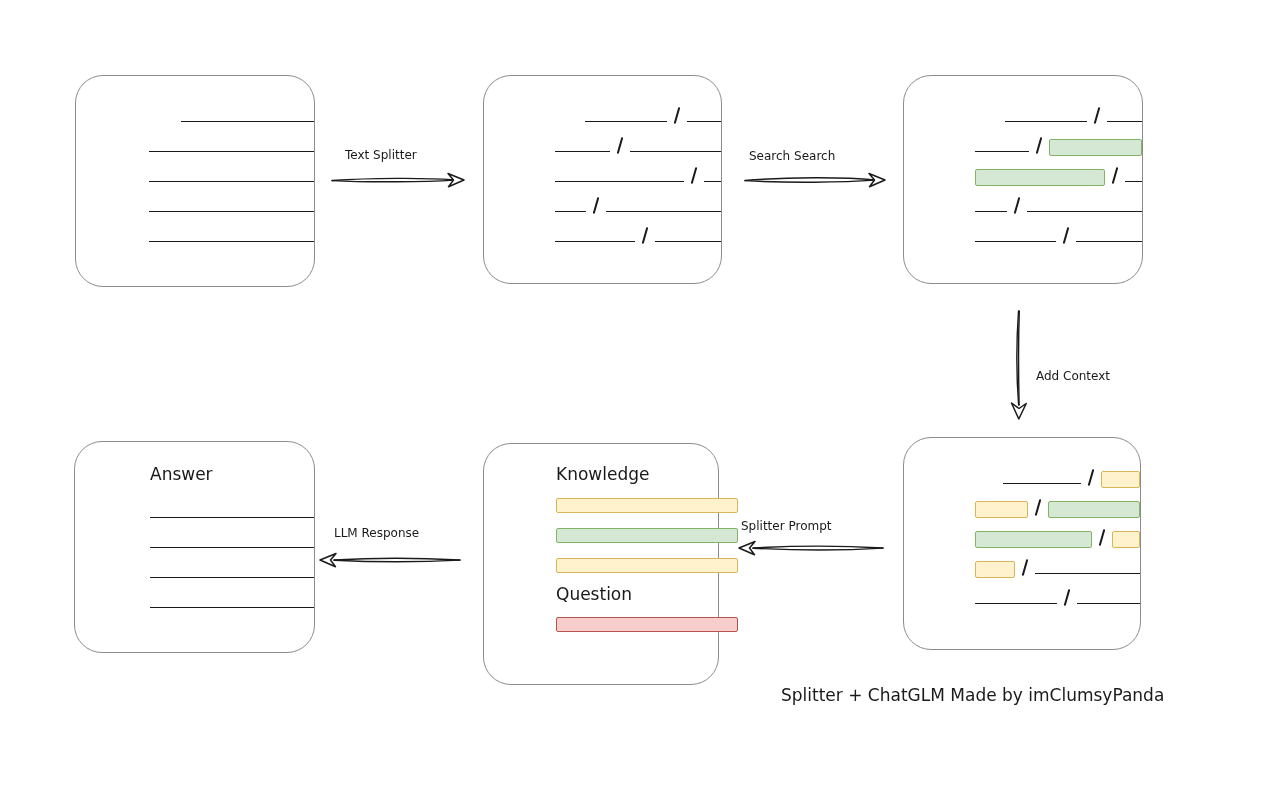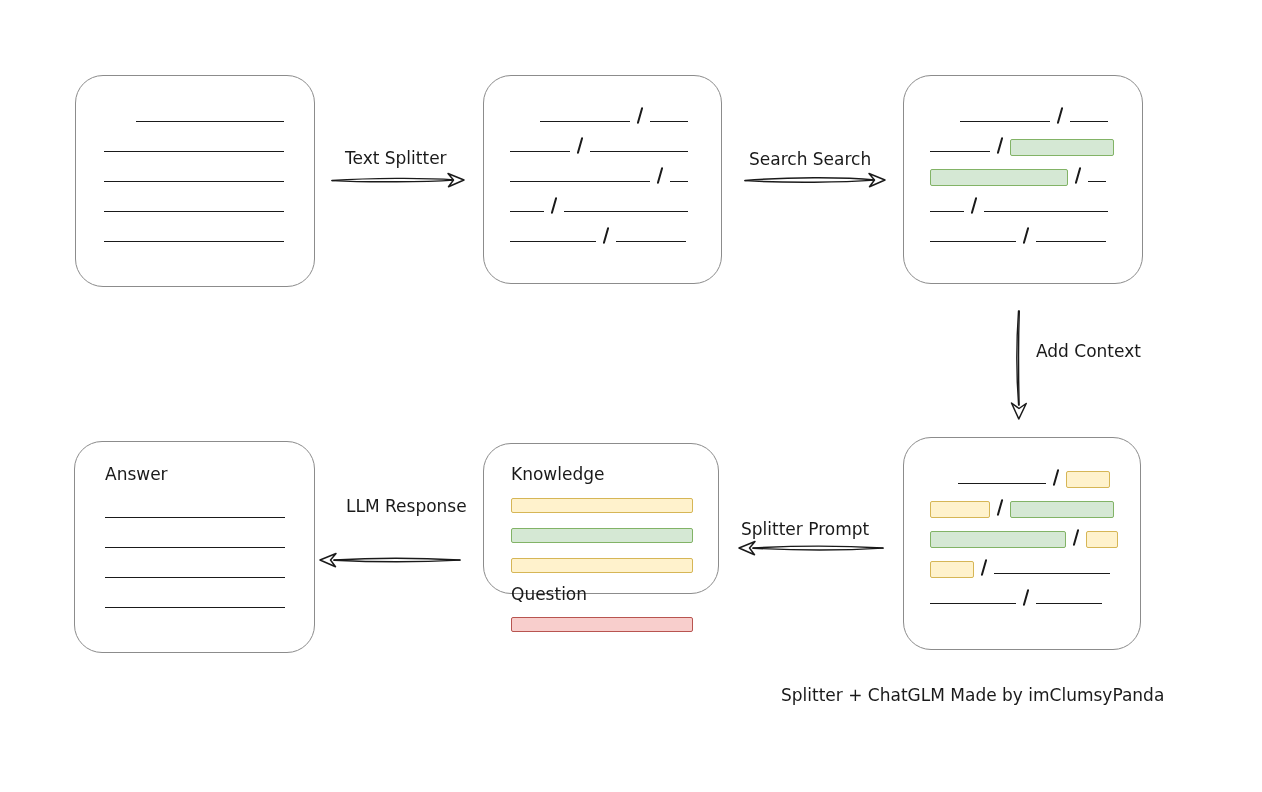--- a/index.html
+++ b/index.html
@@ -5,26 +5,27 @@
   * { margin:0; padding:0; box-sizing:border-box; }
   html,body { background:#ffffff; }
   body { font-family:"DejaVu Sans","Liberation Sans",sans-serif; color:var(--ink,#1a1a1a); }
 
   .canvas { position:relative; width:1262px; height:792px; background:#ffffff; overflow:hidden; }
 
   .node {
     position:absolute; background:#fff;
     border:1.4px solid var(--box-border,#8c8c8c);
     border-radius:28px;
+    padding-left:45px;
   }
   #box-document { left:75px;  top:75px;  width:240px; height:212px; }
   #box-split    { left:483px; top:75px;  width:239px; height:209px; }
   #box-vector   { left:903px; top:75px;  width:240px; height:209px; }
   #box-context  { left:903px; top:437px; width:238px; height:213px; }
-  #box-prompt   { left:483px; top:443px; width:236px; height:151px; }
+  #box-prompt   { left:483px; top:443px; width:236px; height:242px; }
   #box-answer   { left:74px;  top:441px; width:241px; height:212px; }
 
   .rows { padding:19px 0 0 26px; display:flex; flex-direction:column; }
   #box-document .rows { padding-left:28px; }
   .row { display:flex; align-items:flex-end; height:30px; }
 
   .seg-line { border-bottom:1.7px solid var(--ink,#1a1a1a); height:0; margin-bottom:3px; }
   .seg-box  { height:17px; border:1.6px solid; border-radius:2px; margin-bottom:-1px; }
   .seg-box.green  { background:var(--green-fill,#d5e8d4);  border-color:var(--green-border,#82b366); }
   .seg-box.yellow { background:var(--yellow-fill,#fff2cc); border-color:var(--yellow-border,#d6b656); }
@@ -40,26 +41,26 @@
   #box-prompt .q-label { margin-top:11px; }
   .bar { width:182px; height:15px; border:1.6px solid; border-radius:2px; }
   .bar.green  { background:var(--green-fill,#d5e8d4);  border-color:var(--green-border,#82b366); }
   .bar.yellow { background:var(--yellow-fill,#fff2cc); border-color:var(--yellow-border,#d6b656); }
   .bar.red    { background:var(--red-fill,#f8cecc);    border-color:var(--red-border,#b85450); }
 
   .arrow { position:absolute; overflow:visible; }
   .arrow .shaft { fill:none; stroke:var(--ink,#1a1a1a); stroke-width:1.4; stroke-linecap:round; }
   .arrow .head  { fill:#ffffff; stroke:var(--ink,#1a1a1a); stroke-width:1.5; stroke-linejoin:round; }
 
-  .arrow-label { position:absolute; font-size:17px; white-space:nowrap; color:var(--ink,#1a1a1a); }
+  .arrow-label { position:absolute; font-size:12px; white-space:nowrap; color:var(--ink,#1a1a1a); }
   #lbl-text-splitter   { left:345px;  top:148px; }
   #lbl-vector-search   { left:749px;  top:149px; }
-  #lbl-add-context     { left:1036px; top:341px;text-align:center; }
+  #lbl-add-context     { left:1036px; top:369px;text-align:center; }
   #lbl-generate-prompt { left:741px;  top:519px; }
-  #lbl-llm-response    { left:334px;  top:496px;margin-left:12px; }
+  #lbl-llm-response    { left:334px;  top:526px; }
 
   #arr-text-splitter   { left:330px;  top:169px; }
   #arr-vector-search   { left:743px;  top:169px; }
   #arr-add-context     { left:1007px; top:309px; }
   #arr-generate-prompt { left:737px;  top:537px; }
   #arr-llm-response    { left:318px;  top:549px; }
 
   .footer-credit { position:absolute; left:781px; top:685px; font-size:17px;
                    white-space:nowrap; color:var(--ink,#1a1a1a); }
 </style>

